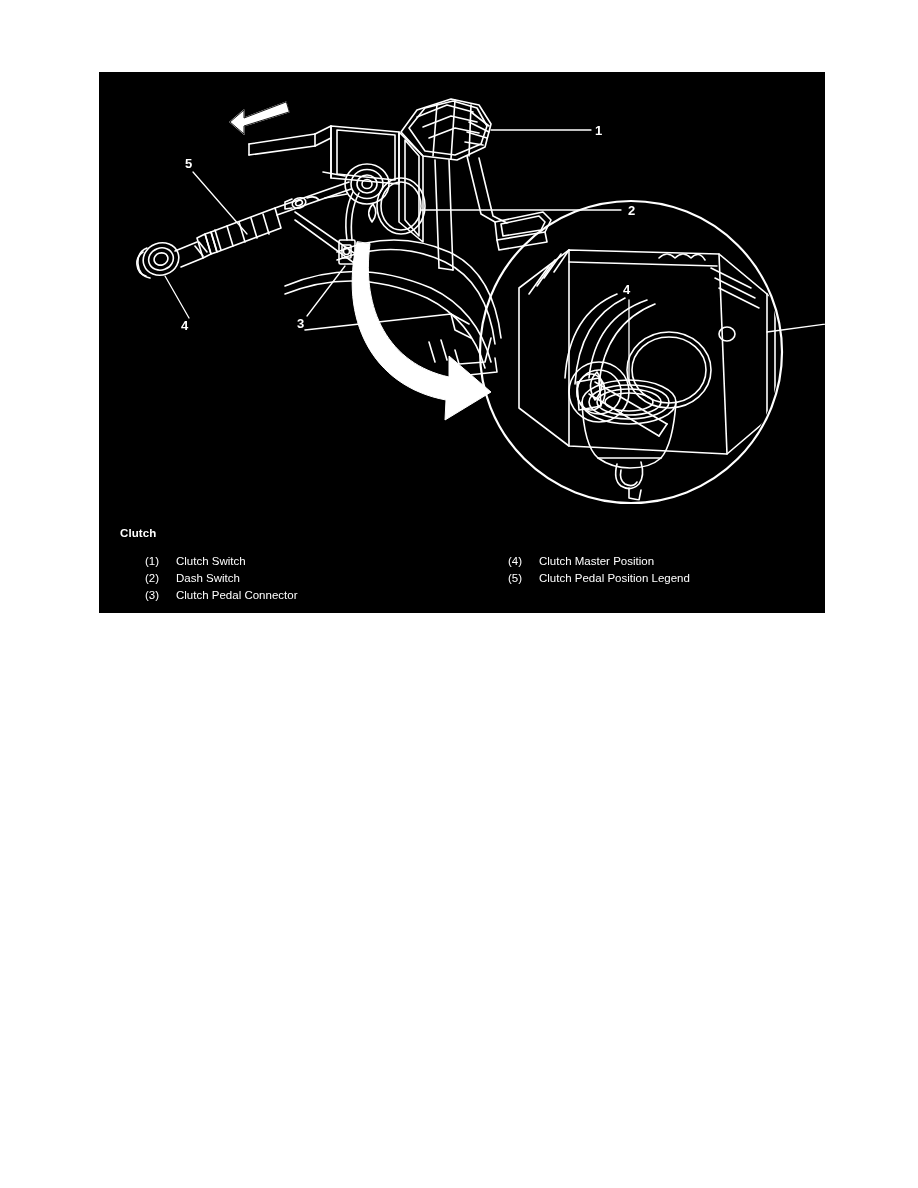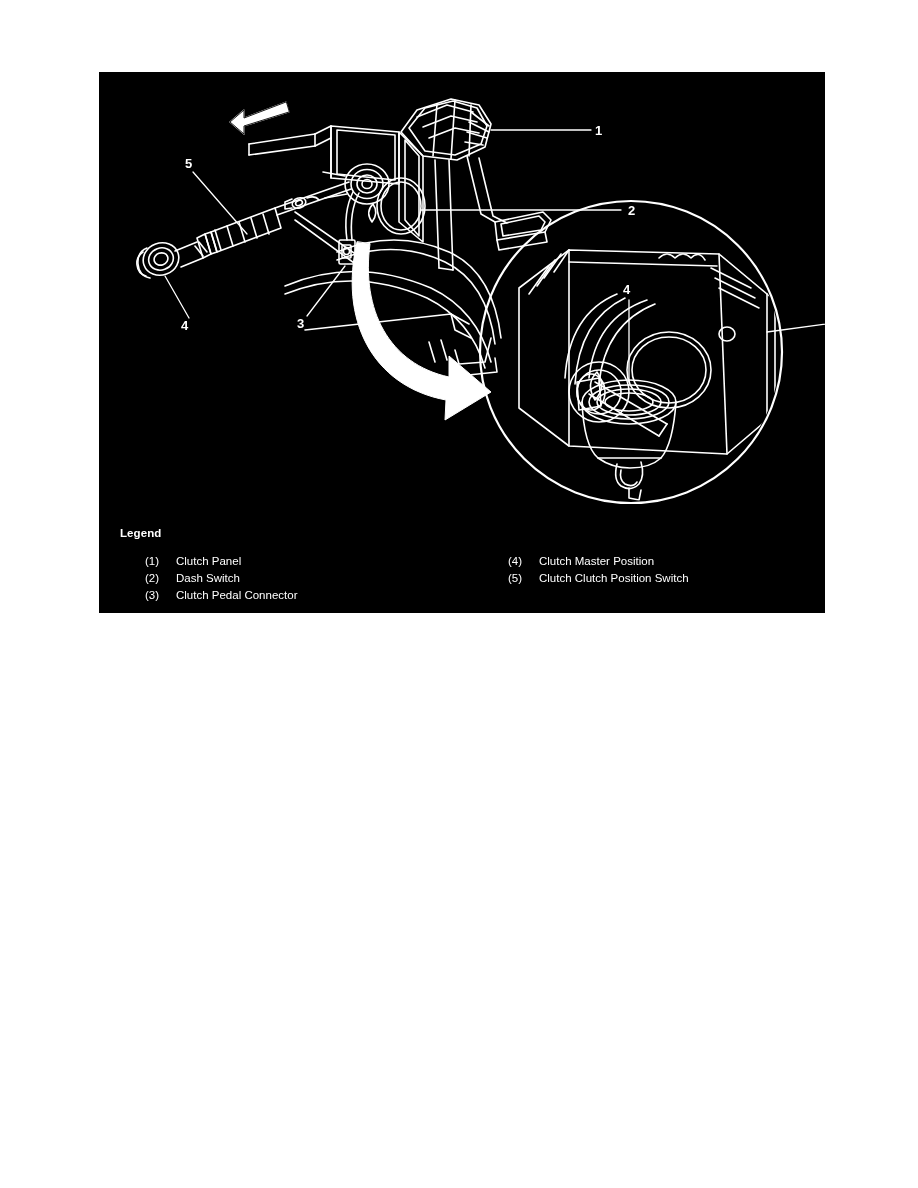--- a/index.html
+++ b/index.html
@@ -322,43 +322,43 @@
         <text class="cnum" x="529" y="143">2</text>
         <text class="cnum" x="762" y="253">2</text>
         <text class="cnum" x="198" y="256">3</text>
         <text class="cnum" x="82" y="258">4</text>
         <text class="cnum" x="524" y="222">4</text>
         <text class="cnum" x="86" y="96">5</text>
       </g>
     </svg>
 
     <div id="legend">
-      <div id="legend-title">Legend</div>
+      <div id="legend-title">Clutch</div>
 
       <div class="legend-col" id="legend-col-left">
         <div class="legend-row">
           <span class="legend-num">(1)</span>
-          <span class="legend-label">Clutch Panel</span>
+          <span class="legend-label">Clutch Switch</span>
         </div>
         <div class="legend-row">
           <span class="legend-num">(2)</span>
           <span class="legend-label">Dash Switch</span>
         </div>
         <div class="legend-row">
           <span class="legend-num">(3)</span>
           <span class="legend-label">Clutch Pedal Connector</span>
         </div>
       </div>
 
       <div class="legend-col" id="legend-col-right">
         <div class="legend-row">
           <span class="legend-num">(4)</span>
           <span class="legend-label">Clutch Master Position</span>
         </div>
         <div class="legend-row">
           <span class="legend-num">(5)</span>
-          <span class="legend-label">Clutch Clutch Position Switch</span>
+          <span class="legend-label">Clutch Pedal Position Legend</span>
         </div>
       </div>
     </div>
 
   </div>
 </div>
 
 </body></html>

